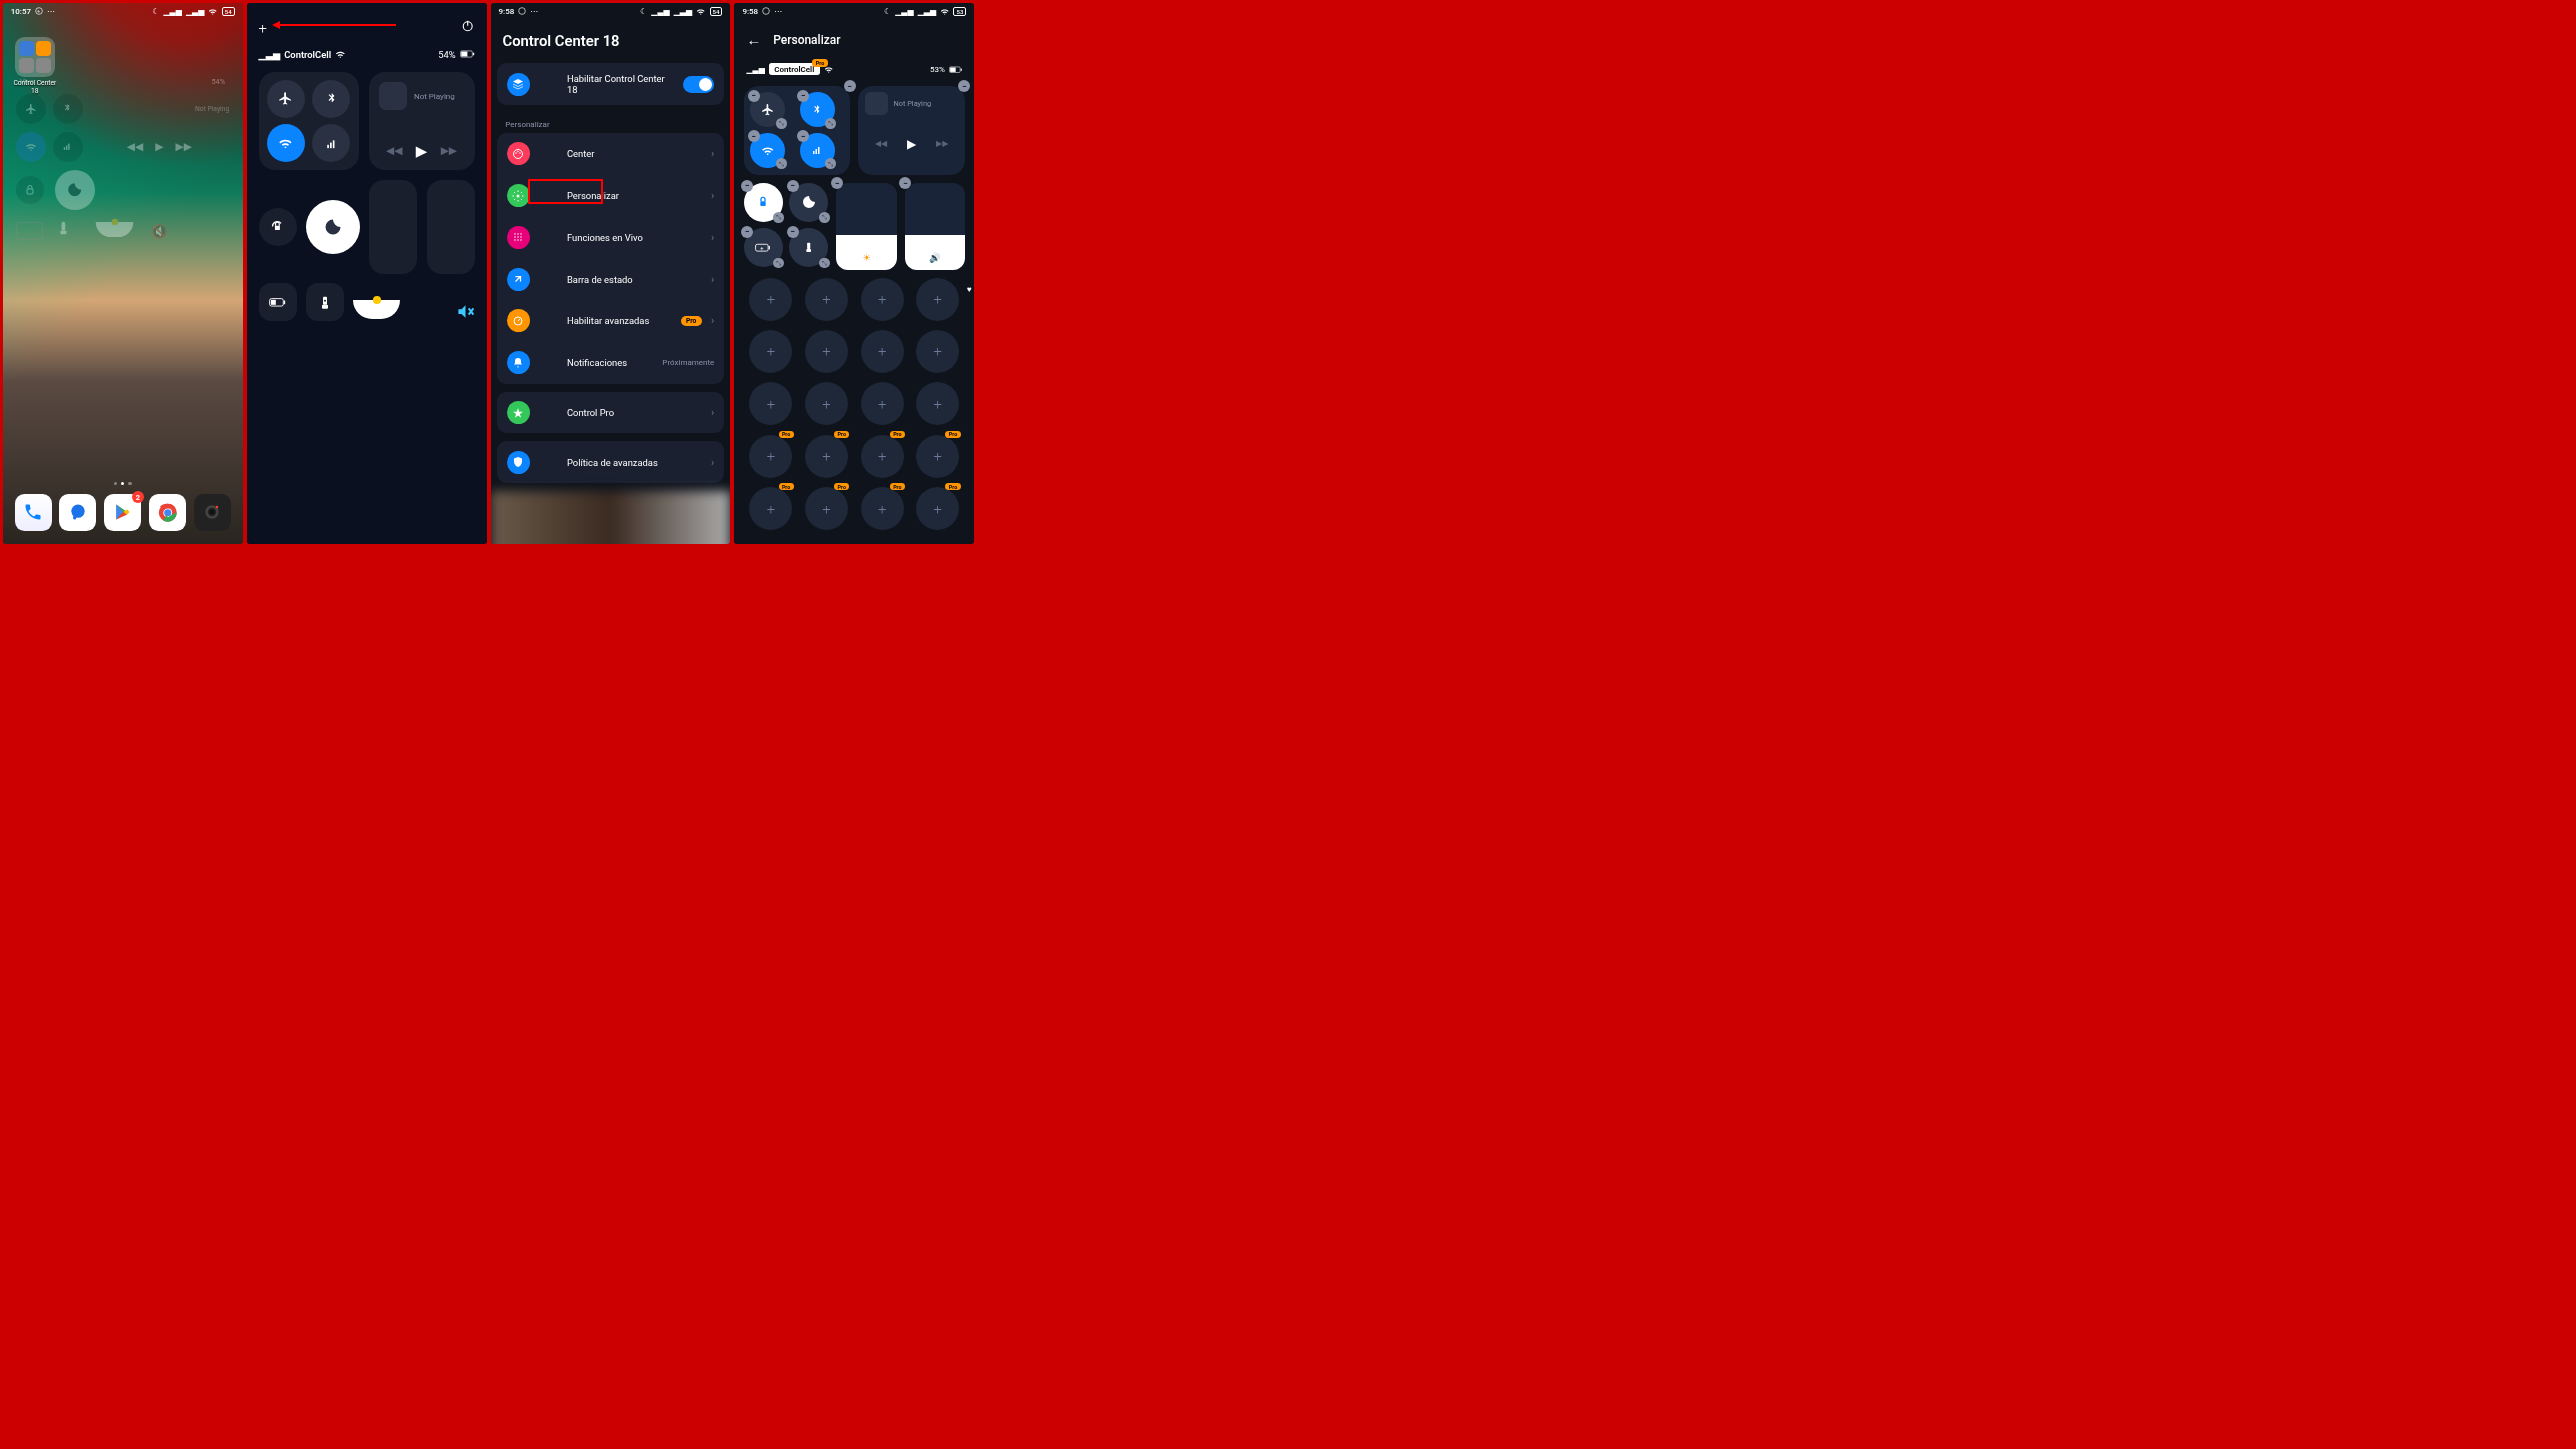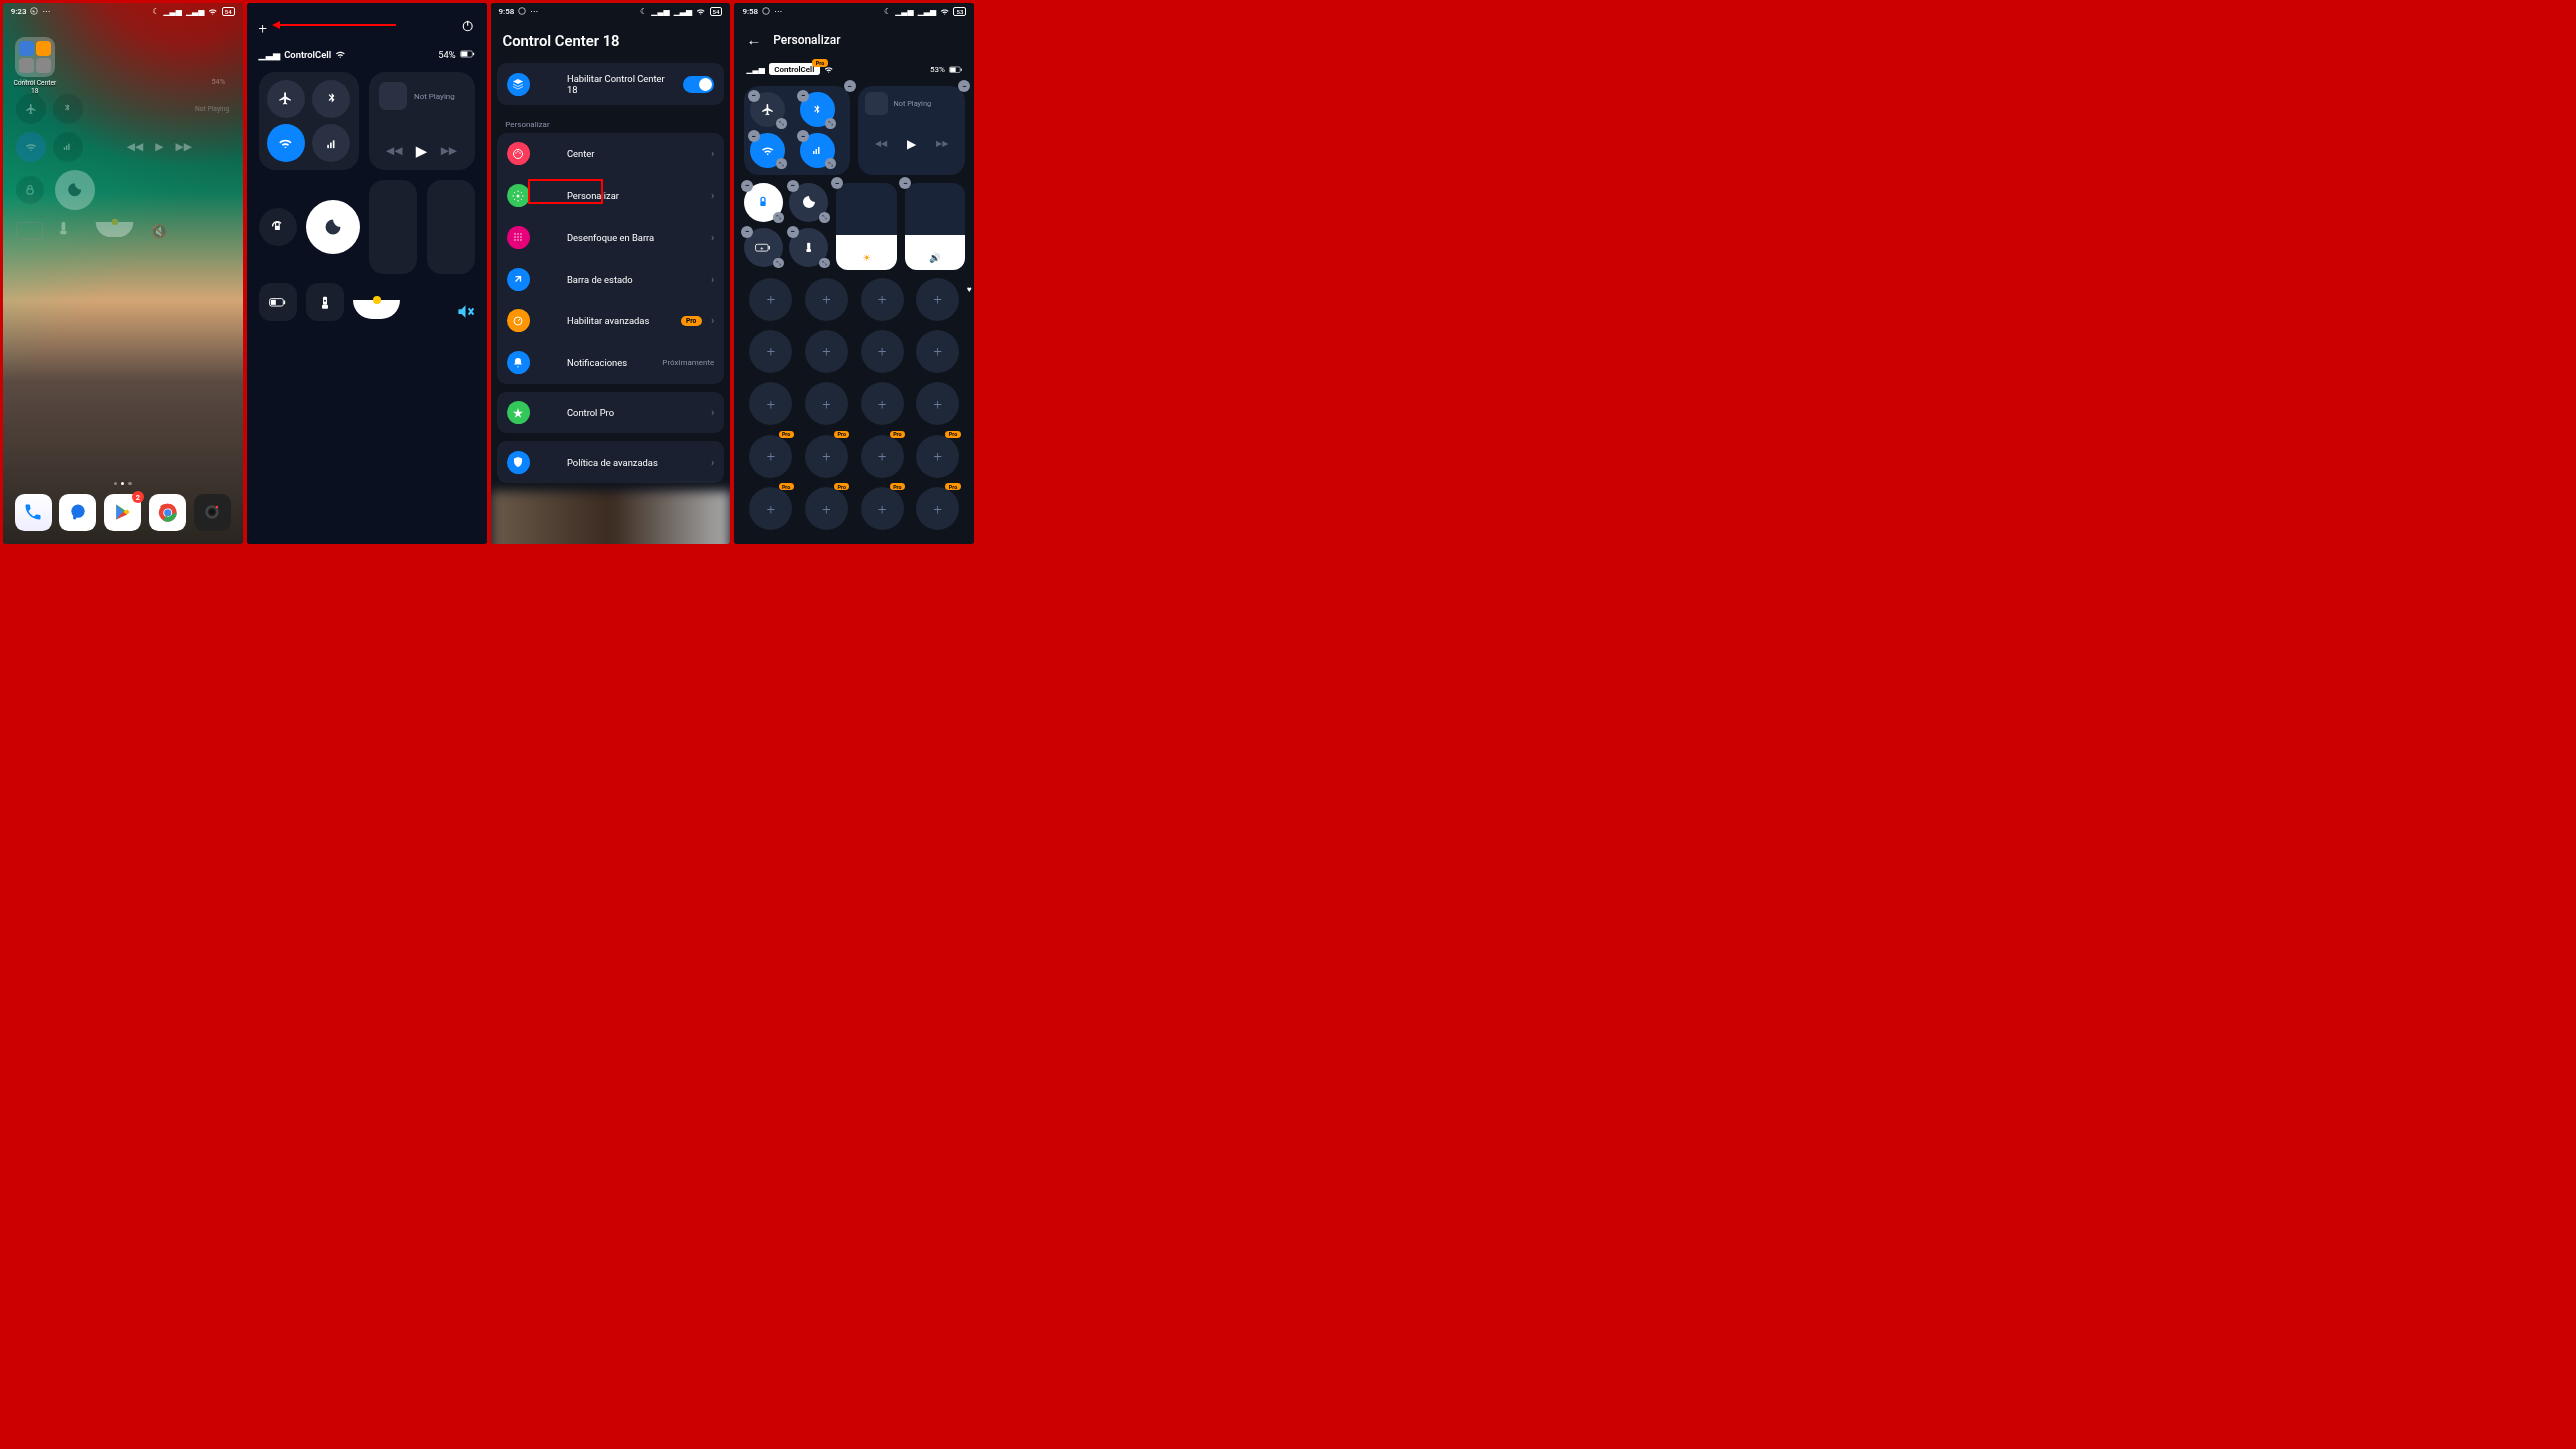--- a/index.html
+++ b/index.html
@@ -156,21 +156,21 @@
 
   svg { display:block; }
 </style>
 </head>
 <body>
 
 <div class="panel p1">
   <div class="aurora-overlay"></div>
   <div class="status-bar">
     <div class="status-left">
-      <span>9:23</span>
+      <span>10:57</span>
       <span>
         <svg width="8" height="8" viewBox="0 0 24 24" fill="#fff">
             <circle cx="12" cy="12" r="10" fill="none" stroke="#fff" stroke-width="2"></circle>
             <path d="M8 14c1 2 3 3 5 2l2-1-1-2-2 1c-1 0-2-1-2-2l1-2-2-1-1 2c-1 2 0 3 0 3z" fill="#fff"></path>
           </svg>
       </span>
       <span>⋯</span>
     </div>
     <div class="status-right">
       <span>☾</span>
@@ -491,21 +491,21 @@
             <circle cx="12" cy="6" r="1.5"></circle>
             <circle cx="18" cy="6" r="1.5"></circle>
             <circle cx="6" cy="12" r="1.5"></circle>
             <circle cx="12" cy="12" r="1.5"></circle>
             <circle cx="18" cy="12" r="1.5"></circle>
             <circle cx="6" cy="18" r="1.5"></circle>
             <circle cx="12" cy="18" r="1.5"></circle>
             <circle cx="18" cy="18" r="1.5"></circle>
           </svg>
         </div>
-      <span class="p3-label">Desenfoque en Barra</span>
+      <span class="p3-label">Funciones en Vivo</span>
       <span class="chevron">›</span>
     </div>
     <div class="p3-row">
       <div class="p3-icon" style="background:#0a84ff;">
           <svg width="12" height="12" viewBox="0 0 24 24" fill="none" stroke="#fff" stroke-width="2.5">
             <path d="M7 17l10-10M7 7h10v10"></path>
           </svg>
         </div>
       <span class="p3-label">Barra de estado</span>
       <span class="chevron">›</span>

